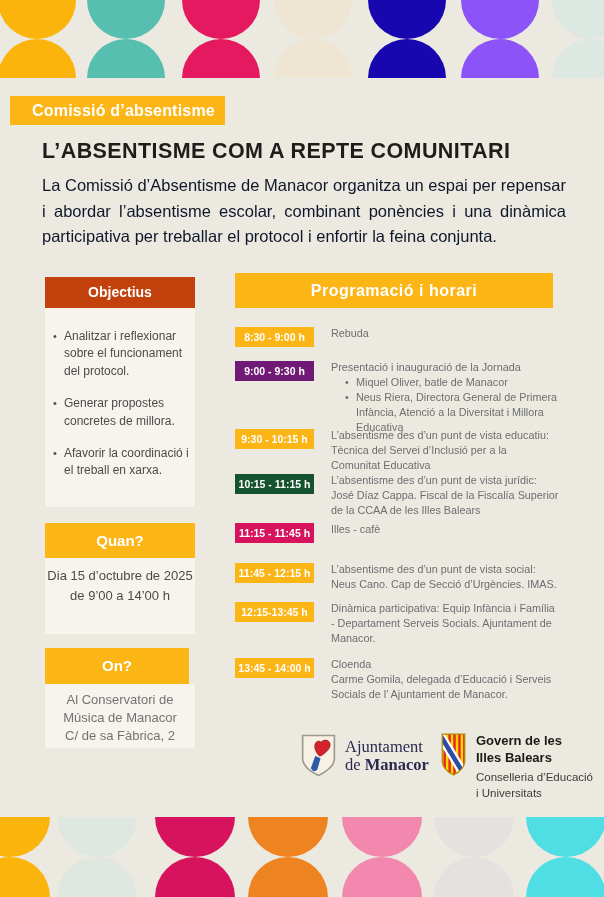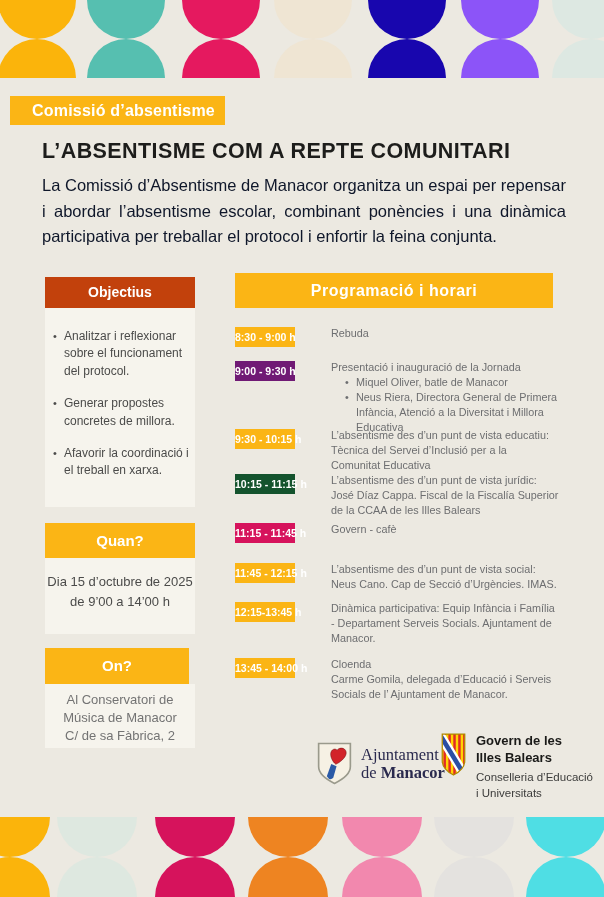--- a/index.html
+++ b/index.html
@@ -34,39 +34,39 @@
     color:#fff; font-weight:bold;
   }
   .card { position:absolute; background:#F6F4ED; box-sizing:border-box; }
 
   #objectius-header { left:45px; top:277px; width:150px; height:31px; line-height:31px; font-size:14px; }
   #objectius-card  { left:45px; top:308px; width:150px; height:199px; padding:20px 6px 0 8px; }
   .obj-item { display:flex; margin-bottom:15px; color:#4B4B4A; font-size:12px; line-height:1.45; }
   .obj-bullet { width:11px; flex:0 0 11px; font-size:11px; padding-top:1px; }
 
   #quan-header { left:45px; top:523px; width:150px; height:35px; line-height:35px; font-size:15px; }
-  #quan-card   { left:45px; top:558px; width:150px; height:76px; padding-top:14px;
+  #quan-card   { left:45px; top:558px; width:150px; height:76px; padding-top:8px;
                  text-align:center; font-size:13px; line-height:1.5; color:#4B4B4A; }
   #on-header   { left:45px; top:648px; width:144px; height:36px; line-height:36px; font-size:15px; }
   #on-card     { left:45px; top:684px; width:150px; height:64px; padding-top:7px;
                  text-align:center; font-size:13px; line-height:1.4; color:#737373; }
 
   #prog-header { left:235px; top:273px; width:318px; height:35px; line-height:35px; font-size:16px; letter-spacing:0.5px; }
   .sched-row { position:absolute; left:235px; width:318px; }
   .time-badge {
-    position:absolute; left:0; top:0; width:60px; height:20px; line-height:20px;
+    position:absolute; left:0; top:0; width:79px; height:20px; line-height:20px;
     text-align:center; color:#fff; font-weight:bold; font-size:10.5px; white-space:nowrap;
   }
   .sched-desc { position:absolute; left:96px; top:-1px; width:228px;
                 font-size:10.8px; line-height:1.38; color:#6D6E70; }
   .sched-bullet { display:flex; padding-left:14px; }
   .sched-bullet .dot { width:11px; flex:0 0 11px; }
 
   
-  #manacor-logo { position:absolute; left:317px; top:734px; display:flex; align-items:center;margin-top:8px; }
+  #manacor-logo { position:absolute; left:301px; top:734px; display:flex; align-items:center; }
   #manacor-text { margin-left:9px; font-family:"Liberation Serif", serif; color:#2A2A4E;
                   font-size:16.5px; line-height:1.08; }
   #govern-logo { position:absolute; left:441px; top:733px; display:flex; align-items:flex-start; }
   #govern-text { margin-left:10px; }
   .gov-bold { font-weight:bold; font-size:13px; line-height:1.28; color:#1A1A18; }
   .gov-reg  { font-size:11.5px; line-height:1.35; color:#3C3C3B; margin-top:4px; }
 </style>
 </head>
 <body>
 
@@ -167,21 +167,21 @@
       </div>
       <div class="sched-row" style="top: 474px;">
         <div class="time-badge" style="background: #14532d;">10:15 - 11:15 h</div>
         <div class="sched-desc">
           <div>L’absentisme des d’un punt de vista jurídic: José Díaz Cappa. Fiscal de la Fiscalía Superior de la CCAA de les Illes Balears</div>
         </div>
       </div>
       <div class="sched-row" style="top: 523px;">
         <div class="time-badge" style="background: rgb(214, 19, 92);">11:15 - 11:45 h</div>
         <div class="sched-desc">
-          <div>Govern - cafè</div>
+          <div>Illes - cafè</div>
         </div>
       </div>
       <div class="sched-row" style="top: 563px;">
         <div class="time-badge" style="background: rgb(251, 181, 21);">11:45 - 12:15 h</div>
         <div class="sched-desc">
           <div>L’absentisme des d’un punt de vista social: Neus Cano. Cap de Secció d’Urgències. IMAS.</div>
         </div>
       </div>
       <div class="sched-row" style="top: 602px;">
         <div class="time-badge" style="background: rgb(251, 181, 21);">12:15-13:45 h</div>

